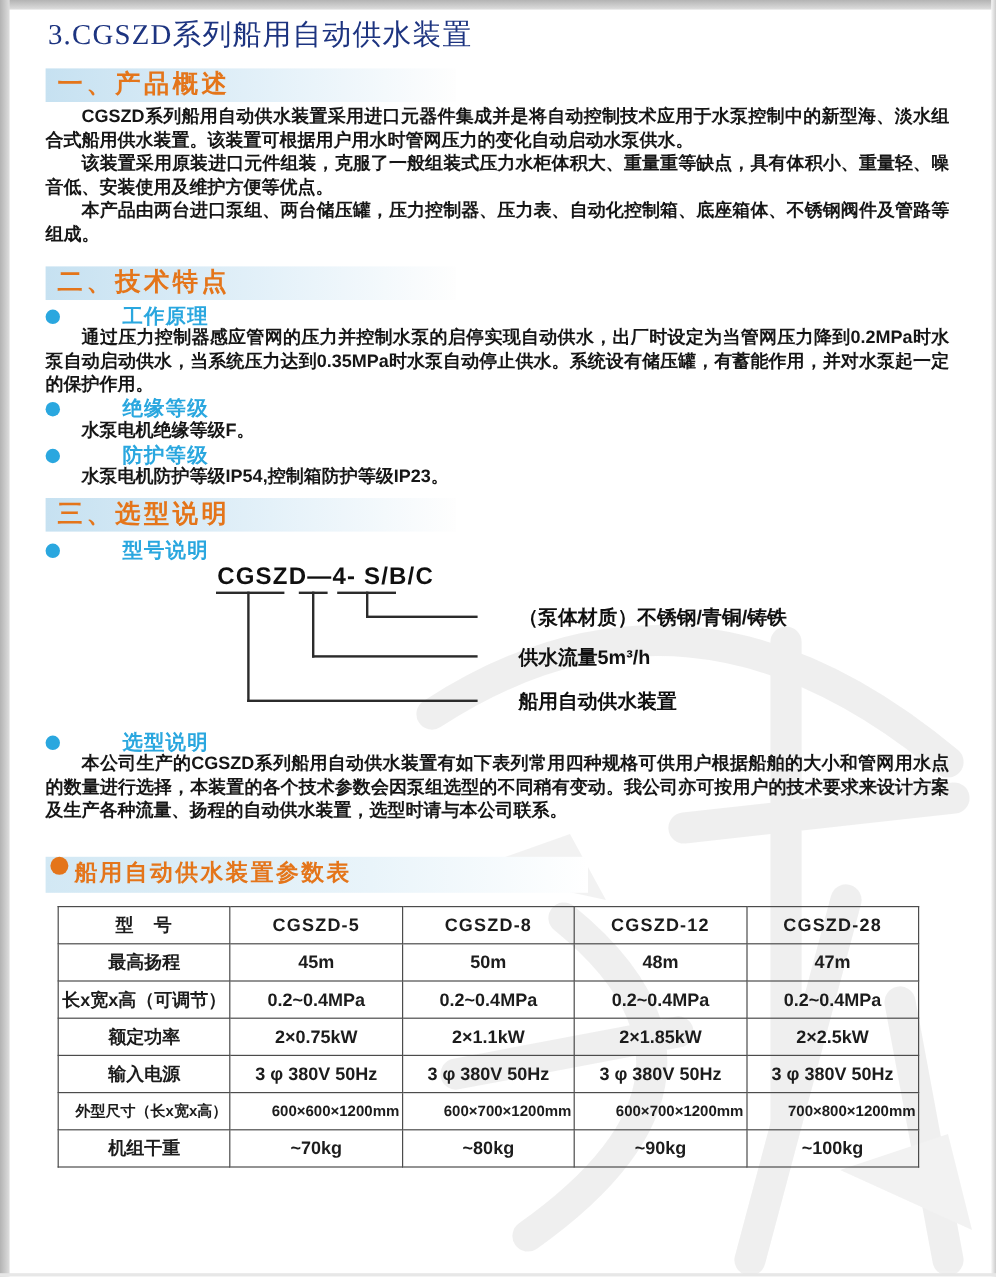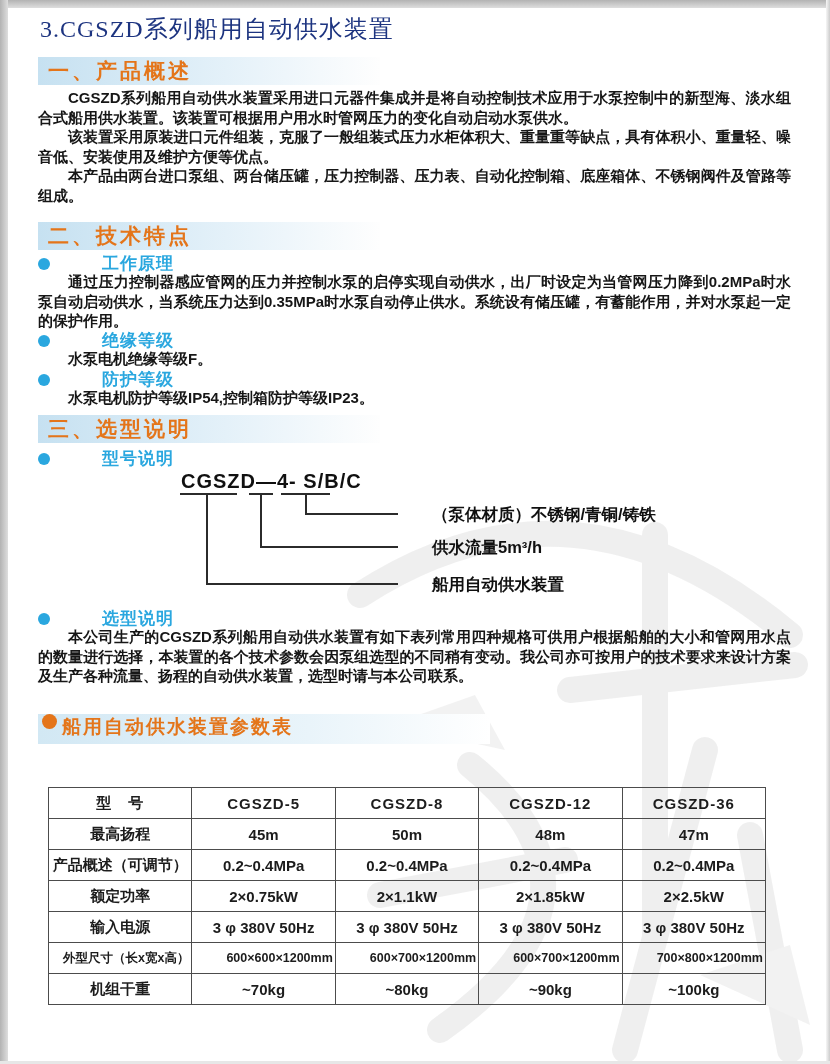--- a/index.html
+++ b/index.html
@@ -33,21 +33,21 @@
   .parambar{position:absolute;left:38px;top:714px;width:452px;height:30px;box-sizing:border-box;padding-left:4px;
             background:linear-gradient(90deg,#d2e8f4 0%,#e9f4fa 60%,#ffffff 100%);
             display:flex;align-items:flex-start;font-size:19px;font-weight:bold;color:#e4751a;letter-spacing:2px;z-index:1;}
   .parambar .dot{width:15px;height:15px;margin-right:5px;}
   
   .diagram{position:absolute;left:0;top:470px;width:830px;height:142px;z-index:1;}
   .model-code{position:absolute;left:181px;top:0;font-size:20px;font-weight:bold;color:#101010;letter-spacing:1px;}
   .ln{position:absolute;background:#2b2b2b;}
   .callout{position:absolute;left:405px;font-size:16.5px;font-weight:bold;color:#101010;white-space:nowrap;margin-left:27px;}
   
-  .ptable{position:absolute;left:48px;top:755px;width:718px;border-collapse:collapse;table-layout:fixed;z-index:1;background:transparent;margin-top:32px;}
+  .ptable{position:absolute;left:48px;top:755px;width:718px;border-collapse:collapse;table-layout:fixed;z-index:1;background:transparent;}
   .ptable th,.ptable td{border:1.5px solid #4c4c4c;height:30px;text-align:center;vertical-align:middle;
             font-size:15px;font-weight:bold;color:#1c1c1c;padding:0 2px;background:transparent;}
   .ptable th{letter-spacing:1px;}
   .ptable tr.small td{font-size:12.5px;text-align:right;}
 </style>
 </head>
 <body>
 
 <div class="page">
 
@@ -154,31 +154,31 @@
     <span>船用自动供水装置参数表</span>
   </div>
 
   <table class="ptable">
     <tbody>
         <tr>
       <th>型　号</th>
       <th>CGSZD-5</th>
       <th>CGSZD-8</th>
       <th>CGSZD-12</th>
-      <th>CGSZD-36</th>
+      <th>CGSZD-28</th>
     </tr>
     <tr>
       <td>最高扬程</td>
       <td>45m</td>
       <td>50m</td>
       <td>48m</td>
       <td>47m</td>
     </tr>
     <tr>
-      <td>产品概述（可调节）</td>
+      <td>长x宽x高（可调节）</td>
       <td>0.2~0.4MPa</td>
       <td>0.2~0.4MPa</td>
       <td>0.2~0.4MPa</td>
       <td>0.2~0.4MPa</td>
     </tr>
     <tr>
       <td>额定功率</td>
       <td>2×0.75kW</td>
       <td>2×1.1kW</td>
       <td>2×1.85kW</td>

